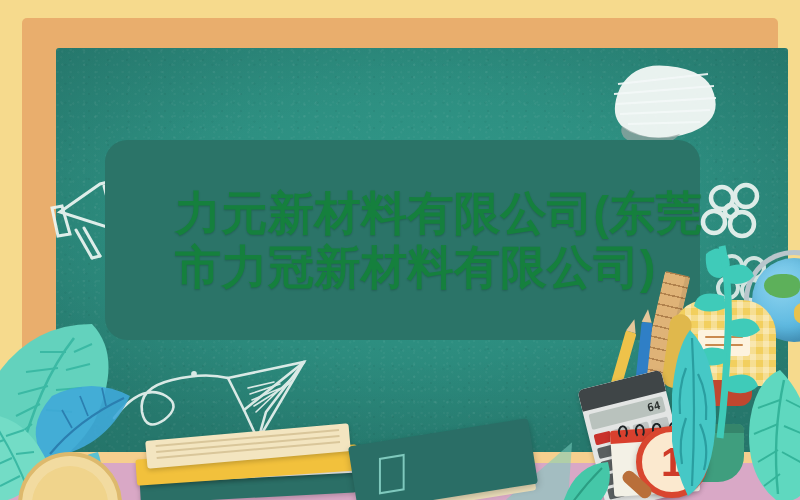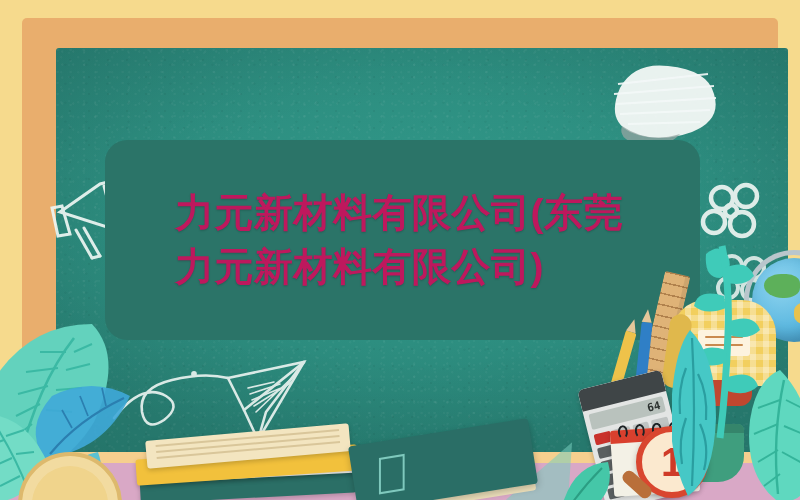--- a/index.html
+++ b/index.html
@@ -51,21 +51,21 @@
     background:#2b7468; border-radius:22px;
   }
 
   
   .headline{
     position:absolute; left:105px; top:140px; width:595px; height:200px;
     display:flex; flex-direction:column; justify-content:center;
     padding:0 68px 0 70px;
   }
   .headline .ln{
-    color:#be185d; font-size:39px; line-height:54px; font-weight:700;
+    color:#15803d; font-size:46px; line-height:54px; font-weight:700;
     letter-spacing:.5px; white-space:nowrap;
     text-shadow:0 1px 2px rgba(0,0,0,.18);
   }
 
   
   .chalk{ position:absolute; pointer-events:none; }
   #megaphone{ left:30px; top:150px; }
   #smudge   { left:596px; top:48px; }
   #flower1  { left:700px; top:180px; }
   #flower2  { left:712px; top:250px; }
@@ -266,21 +266,21 @@
         <path d="M140 36 L166 30 M142 42 L172 32 M144 48 L178 34 M146 54 L184 30 M148 60 L190 20"></path>
       </g>
       <circle cx="86" cy="22" r="1.6" fill="#edf5f2"></circle>
     </g>
   </svg>
 
   <div class="text-panel"></div>
 
   <div class="headline">
     <div class="ln">力元新材料有限公司(东莞</div>
-    <div class="ln">力元新材料有限公司)</div>
+    <div class="ln">市力冠新材料有限公司)</div>
   </div>
 
   <svg class="plant" style="left:-26px;top:318px;" width="250" height="190" viewBox="0 0 250 190">
     <g>
       <path d="M118 6 Q150 40 120 104 Q86 160 26 158 Q-6 108 22 58 Q58 6 118 6Z" fill="#63d2bd"></path>
       <path d="M100 20 Q64 66 44 146" stroke="#3bb9a4" stroke-width="2.6" fill="none"></path>
       <g stroke="#3bb9a4" stroke-width="2" fill="none">
         <path d="M92 34 L66 34 M84 50 L52 54 M74 68 L44 76 M66 86 L42 98 M58 106 L40 120"></path>
         <path d="M100 34 L118 26 M92 52 L116 46 M82 72 L108 70 M72 92 L98 94"></path>
       </g>

